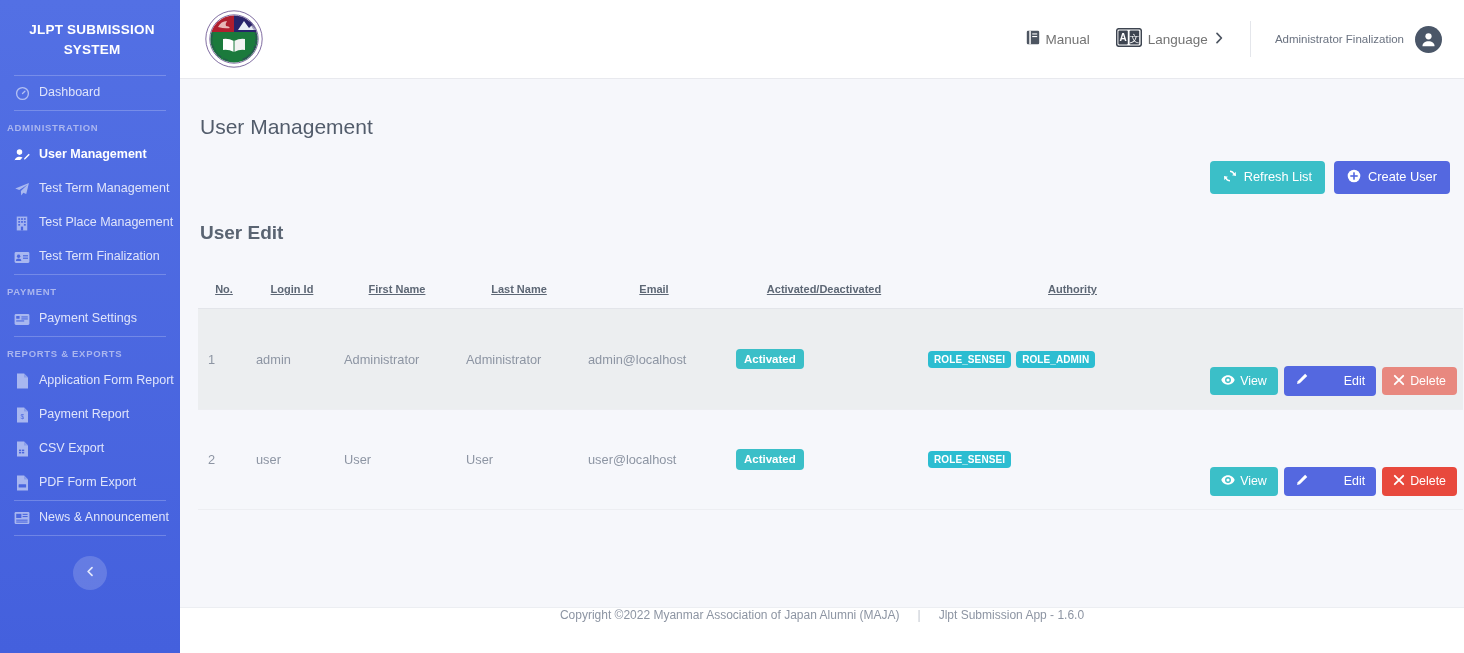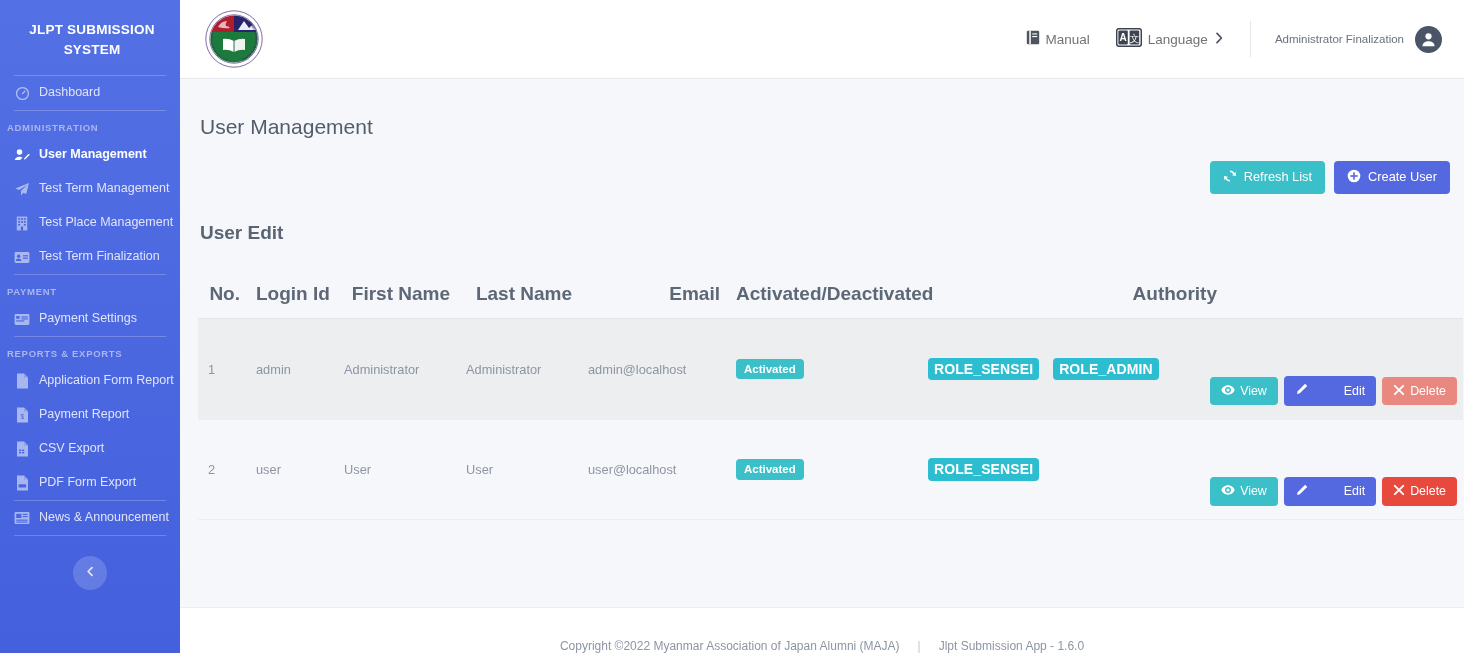--- a/index.html
+++ b/index.html
@@ -191,27 +191,28 @@
   .table-wrap {
     padding: 18px 14px 0 18px;
     flex: 1;
   }
   table.users {
     width: 100%;
     border-collapse: collapse;
     table-layout: fixed;
   }
   table.users thead th {
-    text-align: right;
-    font-size: 19px;
+    text-align: center;
+    font-size: 11px;
     font-weight: bold;
     color: #5d6775;
     padding: 6px 6px 13px 10px;
     border-bottom: 1px solid #e3e5ea;
     white-space: nowrap;
+    text-decoration: underline;
   }
   table.users tbody td {
     font-size: 12.8px;
     color: #8d95a3;
     padding: 13px 6px 13px 10px;
     border-bottom: 1px solid #edeef2;
     vertical-align: middle;
     white-space: nowrap;
   }
   tr.row-hover td { background: #eceef0; }
@@ -232,25 +233,25 @@
     font-weight: bold;
     border-radius: 4px;
     padding: 3px 8px;
     line-height: 1.25;
     white-space: nowrap;
   }
   .badge-role {
     display: inline-block;
     background: #2cbdd1;
     color: #ffffff;
-    font-size: 14px;
+    font-size: 10px;
     font-weight: bold;
     border-radius: 4px;
     padding: 2px 6px;
-    margin-right: 14px;
+    margin-right: 5px;
     line-height: 1.3;
     letter-spacing: .1px;
     white-space: nowrap;
   }
   .ops {
     display: flex;
     gap: 6px;
     justify-content: flex-end;
     align-items: center;
     margin-top: 44px;
@@ -273,21 +274,21 @@
   .btn-edit   { background: #5468e0; gap: 36px; }
   .btn-delete { background: #e8493d; }
   .btn-delete.muted { background: #e8887f; }
 
   .footer {
     height: 46px;
     flex: 0 0 46px;
     background: #ffffff;
     border-top: 1px solid #eceef2;
     display: flex;
-    align-items: flex-end;
+    align-items: flex-start;
     justify-content: center;
     gap: 18px;
     font-size: 12px;
     color: #8d95a3;
   }
   .footer .sep { color: #c3c8d1; }
 </style>
 </head>
 <body>
 

